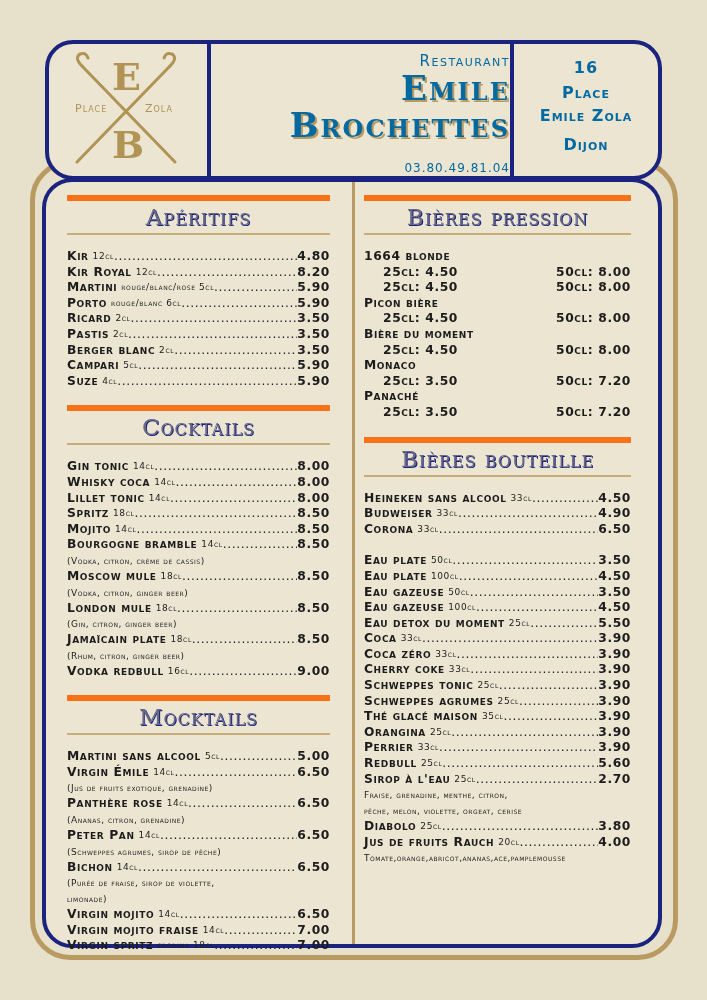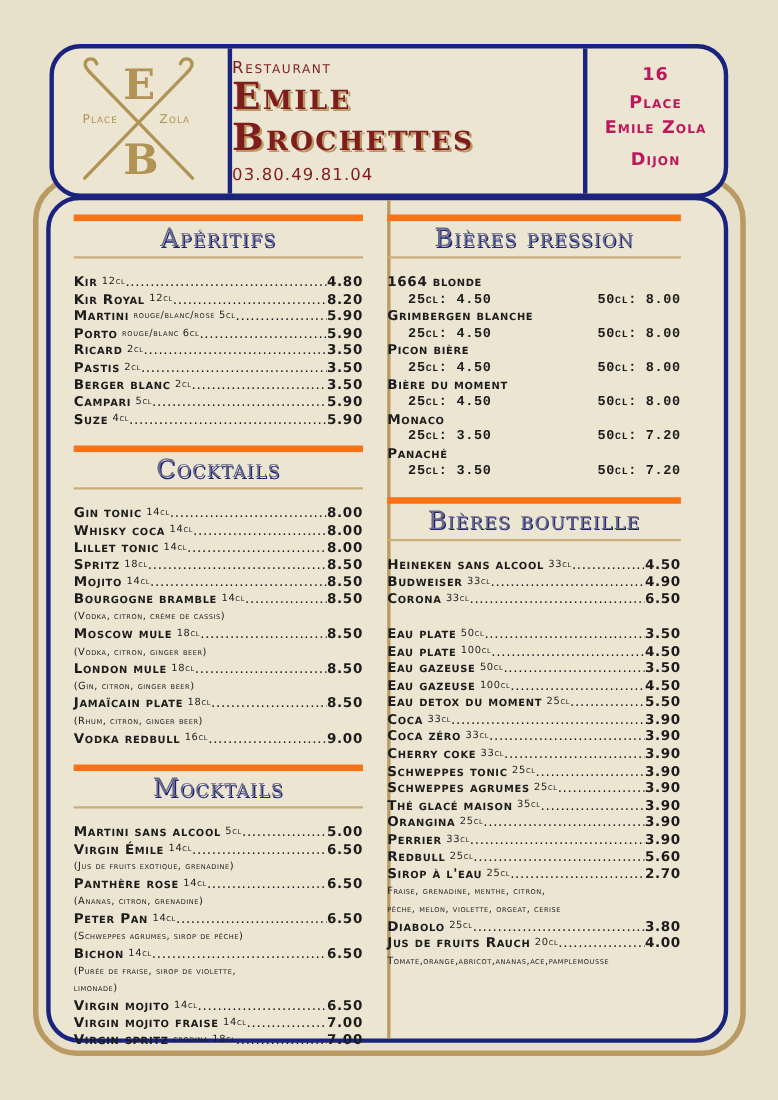--- a/index.html
+++ b/index.html
@@ -19,51 +19,51 @@
     border:4px solid #1a237e; border-radius:30px; box-sizing:border-box;
     background:#ebe5d2;
   }
   
   .header {
     position:absolute; left:45px; top:40px; width:617px; height:140px;
     border:4px solid #1a237e; border-radius:28px; box-sizing:border-box;
     background:#ebe5d2; display:flex; z-index:2;
   }
   .hdr-logo { width:158px; border-right:4px solid #1a237e; position:relative; }
-  .hdr-title { flex:1; border-right:4px solid #1a237e; text-align:left; color:#7f1d1d; }
-  .hdr-addr { width:124px; text-align:center; color:#be185d; font-weight:bold; }
+  .hdr-title { flex:1; border-right:4px solid #1a237e; text-align:right; color:#0369a1; }
+  .hdr-addr { width:144px; text-align:center; color:#0369a1; font-weight:bold; }
   .hdr-title .small { font-size:15px; letter-spacing:1.5px; margin-top:8px; font-variant:small-caps; }
   .hdr-title .big { font-family:"DejaVu Serif", serif; font-weight:bold; font-size:34px; line-height:37px; letter-spacing:2px; font-variant:small-caps; text-shadow:2px 2px 0 #b99a62; }
-  .hdr-title .phone { font-size:15px; letter-spacing:1px; margin-top:6px; }
+  .hdr-title .phone { font-size:12px; letter-spacing:1px; margin-top:17px; }
   .hdr-addr div { font-size:16px; letter-spacing:1px; font-variant:small-caps; }
   .logo-letter { position:absolute; font-family:"DejaVu Serif", serif; color:#b09355; font-size:38px; font-weight:bold; }
   .logo-word { position:absolute; color:#b09355; font-size:11px; font-variant:small-caps; letter-spacing:1px; }
 
   .divider-v { position:absolute; left:352px; top:182px; width:3px; height:762px; background:#b99a62; }
 
   .col { position:absolute; top:195px; }
   .col.left { left:67px; width:263px; }
-  .col.right { left:352px; width:267px; }
+  .col.right { left:364px; width:267px; }
 
   .sec-title {
     border-top:6px solid #f97316; border-bottom:2px solid #c8ad78;
     text-align:center; font-family:"DejaVu Serif", serif; font-variant:small-caps;
     font-size:23px; color:#6a6a86; letter-spacing:1px; padding:3px 0; margin-bottom:14px;
     text-shadow:1px 1px 0 #1a237e;
   }
   .item { display:flex; font-size:12.3px; font-weight:bold; letter-spacing:0.6px; font-variant:small-caps; line-height:15.6px; white-space:nowrap; }
   .item .name { }
   .item .vol { font-size:9px; font-weight:normal; margin-left:4px; }
   .item .dots { flex:1; overflow:hidden; }
   .item .dots::after { content:"........................................................................................"; font-weight:normal; }
   .item .price { }
   .desc { font-size:9px; font-variant:small-caps; letter-spacing:0.5px; line-height:16px; white-space:nowrap; }
   .gap { height:16px; }
   .beer-name { font-size:12.3px; font-weight:bold; font-variant:small-caps; letter-spacing:0.6px; line-height:15.6px; }
-  .beer-prices { display:flex; justify-content:space-between; padding-left:19px; font-size:12.3px; font-weight:bold; font-variant:small-caps; letter-spacing:0.6px; line-height:15.6px;font-family:Liberation Mono, monospace; }
+  .beer-prices { display:flex; justify-content:space-between; padding-left:19px; font-size:12.3px; font-weight:bold; font-variant:small-caps; letter-spacing:0.6px; line-height:15.6px; }
 </style>
 </head>
 <body>
 
 <div class="gold-frame"></div>
 <div class="blue-frame"></div>
 <div class="divider-v"></div>
 
 <header class="header">
   <div class="hdr-logo">
@@ -284,21 +284,20 @@
   <section>
       <div class="sec-title">Bières pression</div>
       <div>
         <div class="beer-name">1664 blonde</div>
         <div class="beer-prices">
           <span>25cl: 4.50</span>
           <span>50cl: 8.00</span>
         </div>
       </div>
       <div>
-        <div class="beer-name">Grimbergen blanche</div>
         <div class="beer-prices">
           <span>25cl: 4.50</span>
           <span>50cl: 8.00</span>
         </div>
       </div>
       <div>
         <div class="beer-name">Picon bière</div>
         <div class="beer-prices">
           <span>25cl: 4.50</span>
           <span>50cl: 8.00</span>

